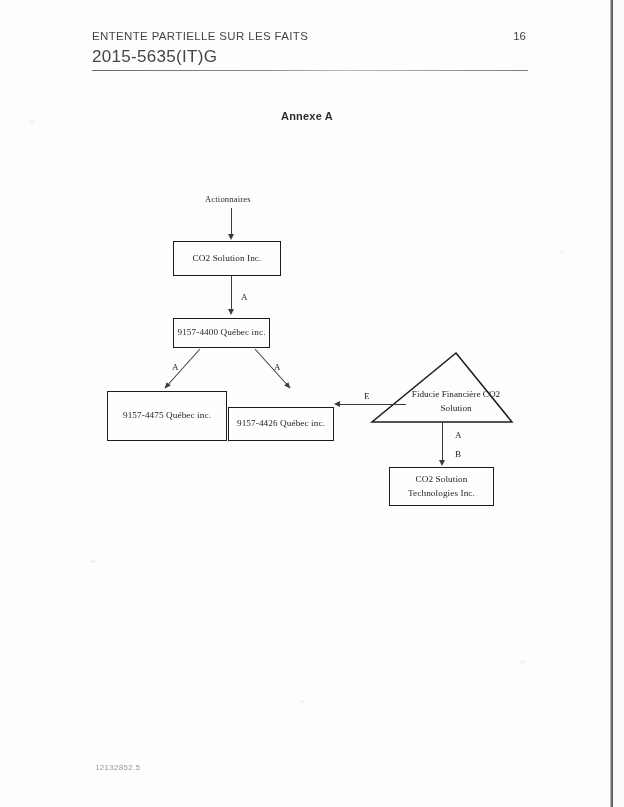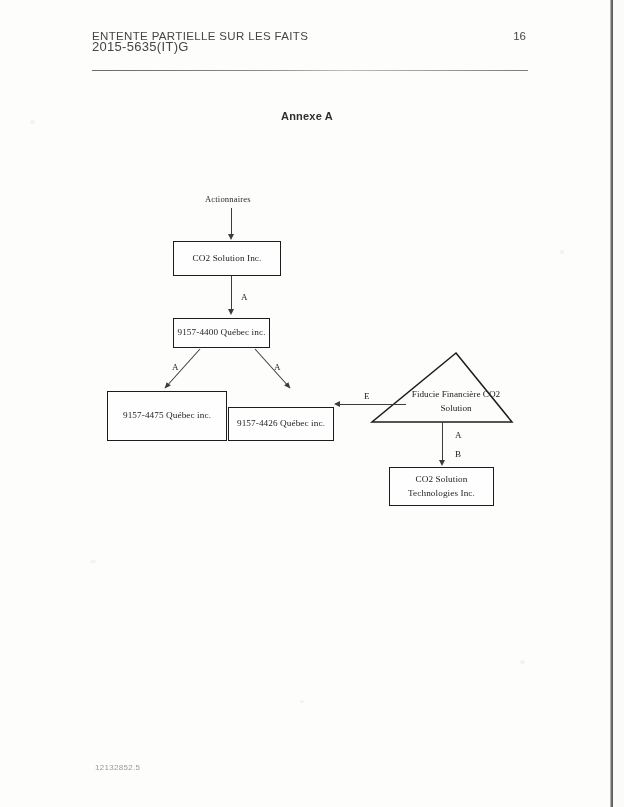--- a/index.html
+++ b/index.html
@@ -68,22 +68,22 @@
   .header-page {
     position: absolute;
     right: 0;
     top: 0;
     font-size: 11.5px;
     color: #454545;
   }
   .header-docket {
     position: absolute;
     left: 0;
-    top: 9px;
-    font-size: 13px;
+    top: 17px;
+    font-size: 17px;
     letter-spacing: .3px;
     color: #454545;
   }
   .header-rule {
     position: absolute;
     left: 92px;
     top: 70px;
     width: 436px;
     height: 1px;
     background: linear-gradient(to right, #6a6a6a 0%, #8d8d8d 40%, #bdbdbd 58%, #7c7c7c 100%);

